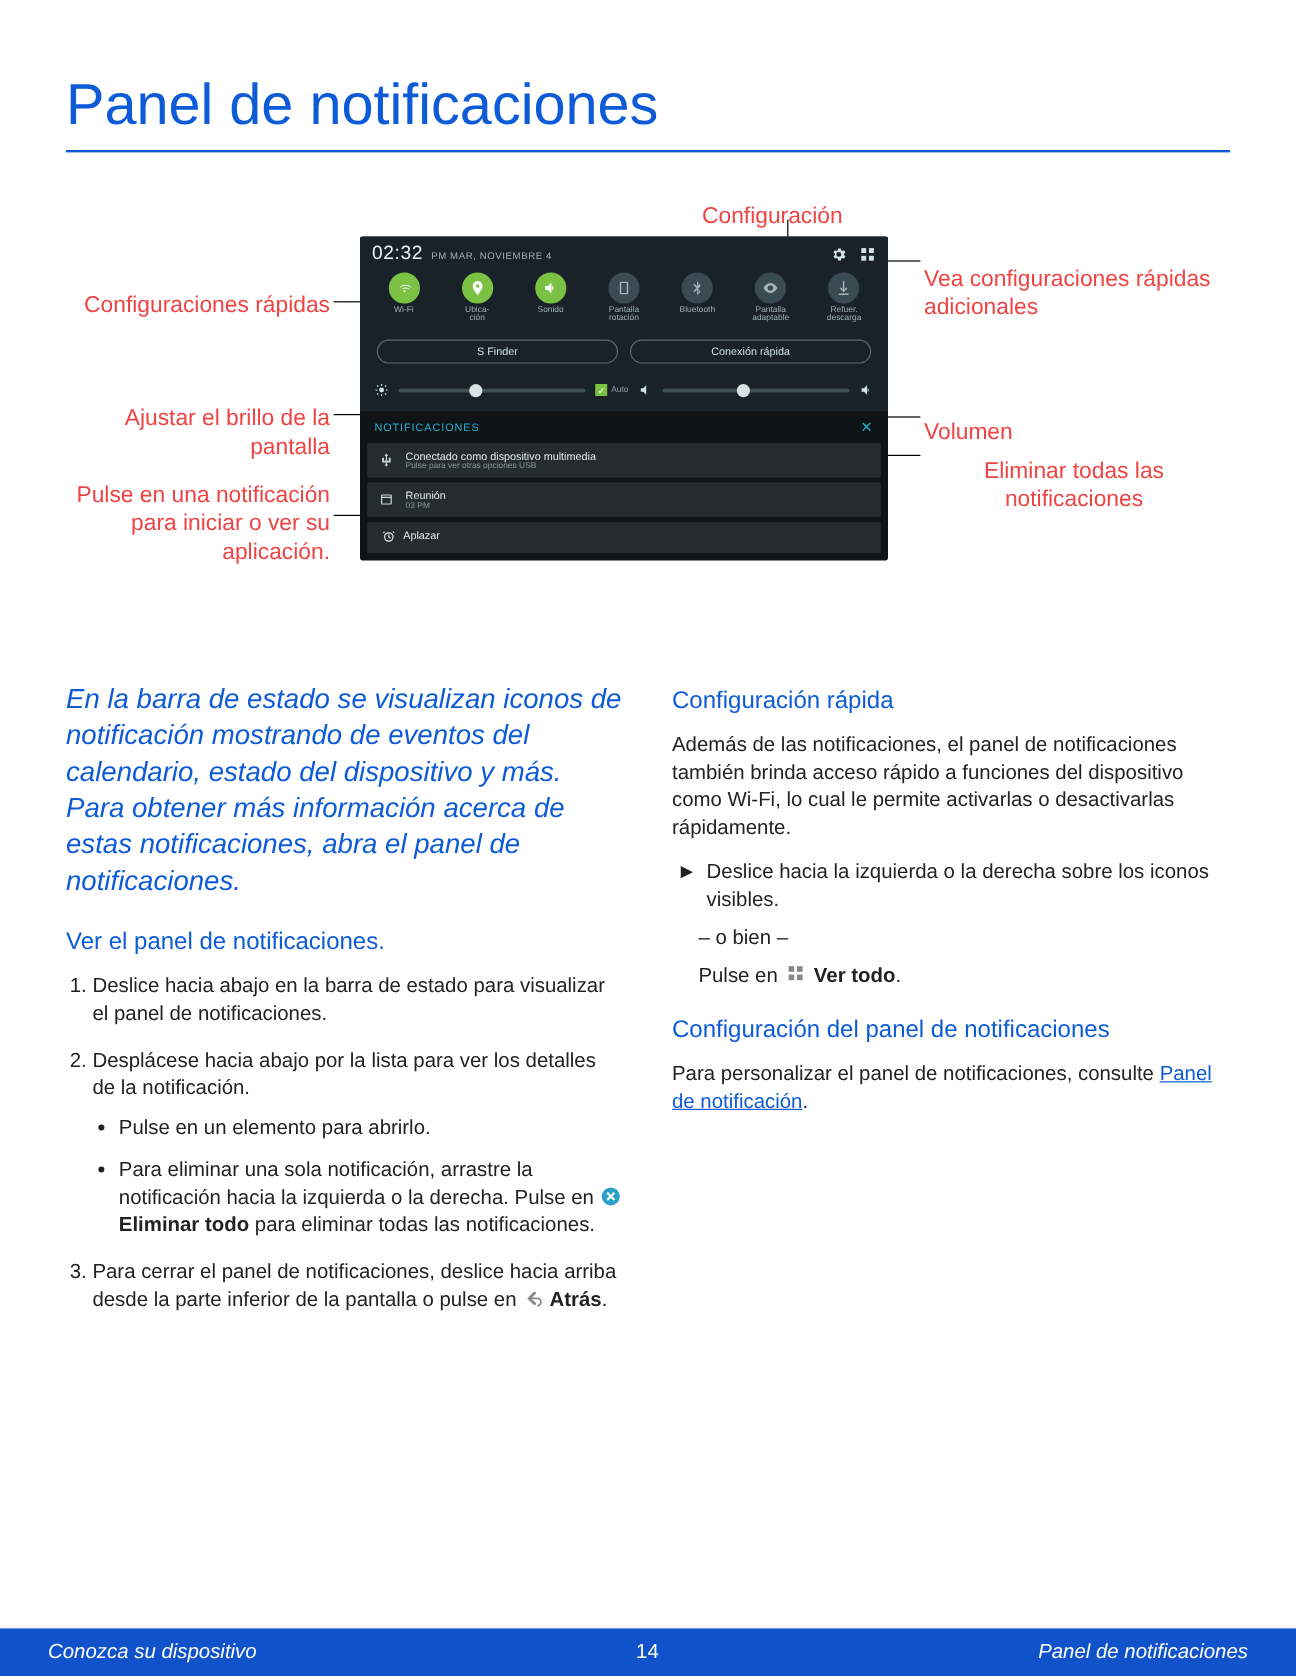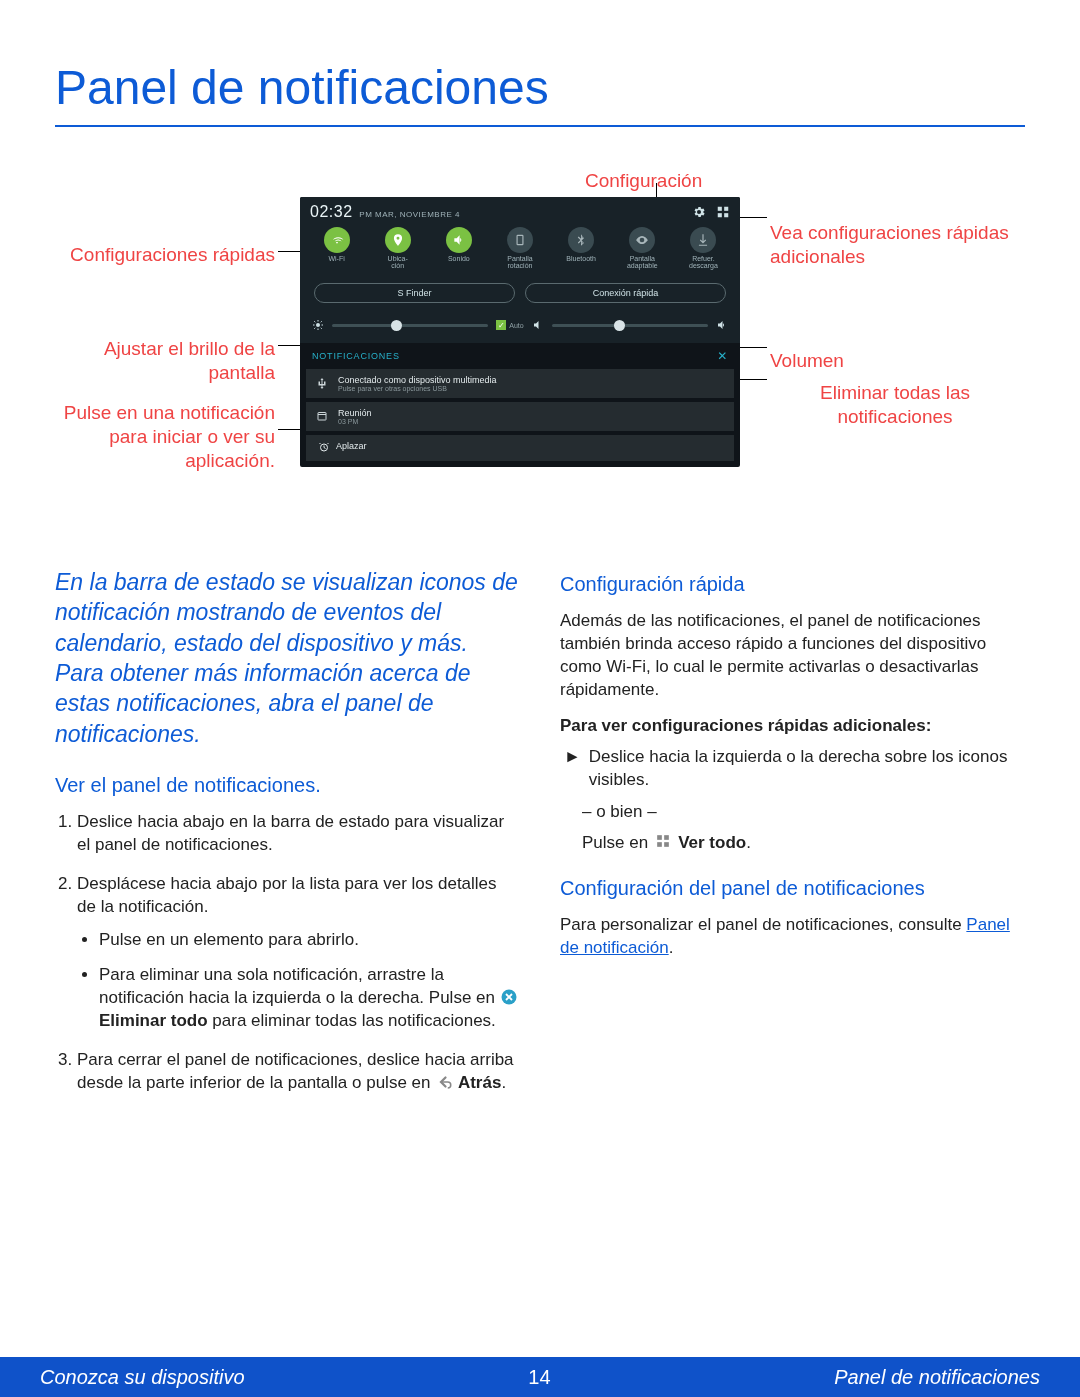--- a/index.html
+++ b/index.html
@@ -98,21 +98,21 @@
   .bold{font-weight:700;}
   .inline-icon{display:inline-block;width:18px;height:18px;vertical-align:-3px;}
   .subhead{font-weight:700; font-size:17px; margin:8px 0 10px 0;}
   .link{ color:#0d5bd6; text-decoration:underline;}
   .arrow-item{ display:flex; gap:8px; font-size:17px; line-height:1.35; margin-bottom:10px; padding-left:4px;}
   .arrow-item .ar{flex-shrink:0;}
   .dash-item{ padding-left:22px; font-size:17px; margin-bottom:10px;}
   .gridicon{display:inline-block;width:14px;height:14px;vertical-align:-2px;}
   .footer{
     position:absolute; left:0; bottom:0; width:1080px; height:40px;
-    background:#0f52c9; color:#fff; font-style:italic; font-size:20px;
+    background:#0f52c9; color:#fff; font-style:italic; font-size:17px;
     display:flex; align-items:center; justify-content:space-between;
     padding:0 40px;
   }
   .footer .mid{ font-style:normal;}
 </style>
 </head>
 <body>
 
 <h1 class="page-title">Panel de notificaciones</h1>
 
@@ -303,21 +303,20 @@
               <path d="M9 12h8a4 4 0 0 1 0 8" fill="none" stroke="#888" stroke-width="2"></path>
             </svg></span>
         <span class="bold"> Atrás</span><span>.</span>
       </li>
     </ol>
   </div>
 
   <div class="col">
     <h2 class="h2">Configuración rápida</h2>
     <p class="p">Además de las notificaciones, el panel de notificaciones también brinda acceso rápido a funciones del dispositivo como Wi-Fi, lo cual le permite activarlas o desactivarlas rápidamente.</p>
-    <p class="subhead">Para ver configuraciones rápidas adicionales:</p>
     <div class="arrow-item">
       <span class="ar">►</span>
         <span>Deslice hacia la izquierda o la derecha sobre los iconos visibles.</span>
     </div>
     <p class="dash-item">– o bien –</p>
     <div class="arrow-item" style="padding-left:22px;">
       <span>Pulse en </span>
       <span class="gridicon"><svg viewBox="0 0 24 24" fill="#888">
             <rect x="2" y="2" width="8" height="8"></rect>
             <rect x="14" y="2" width="8" height="8"></rect>

